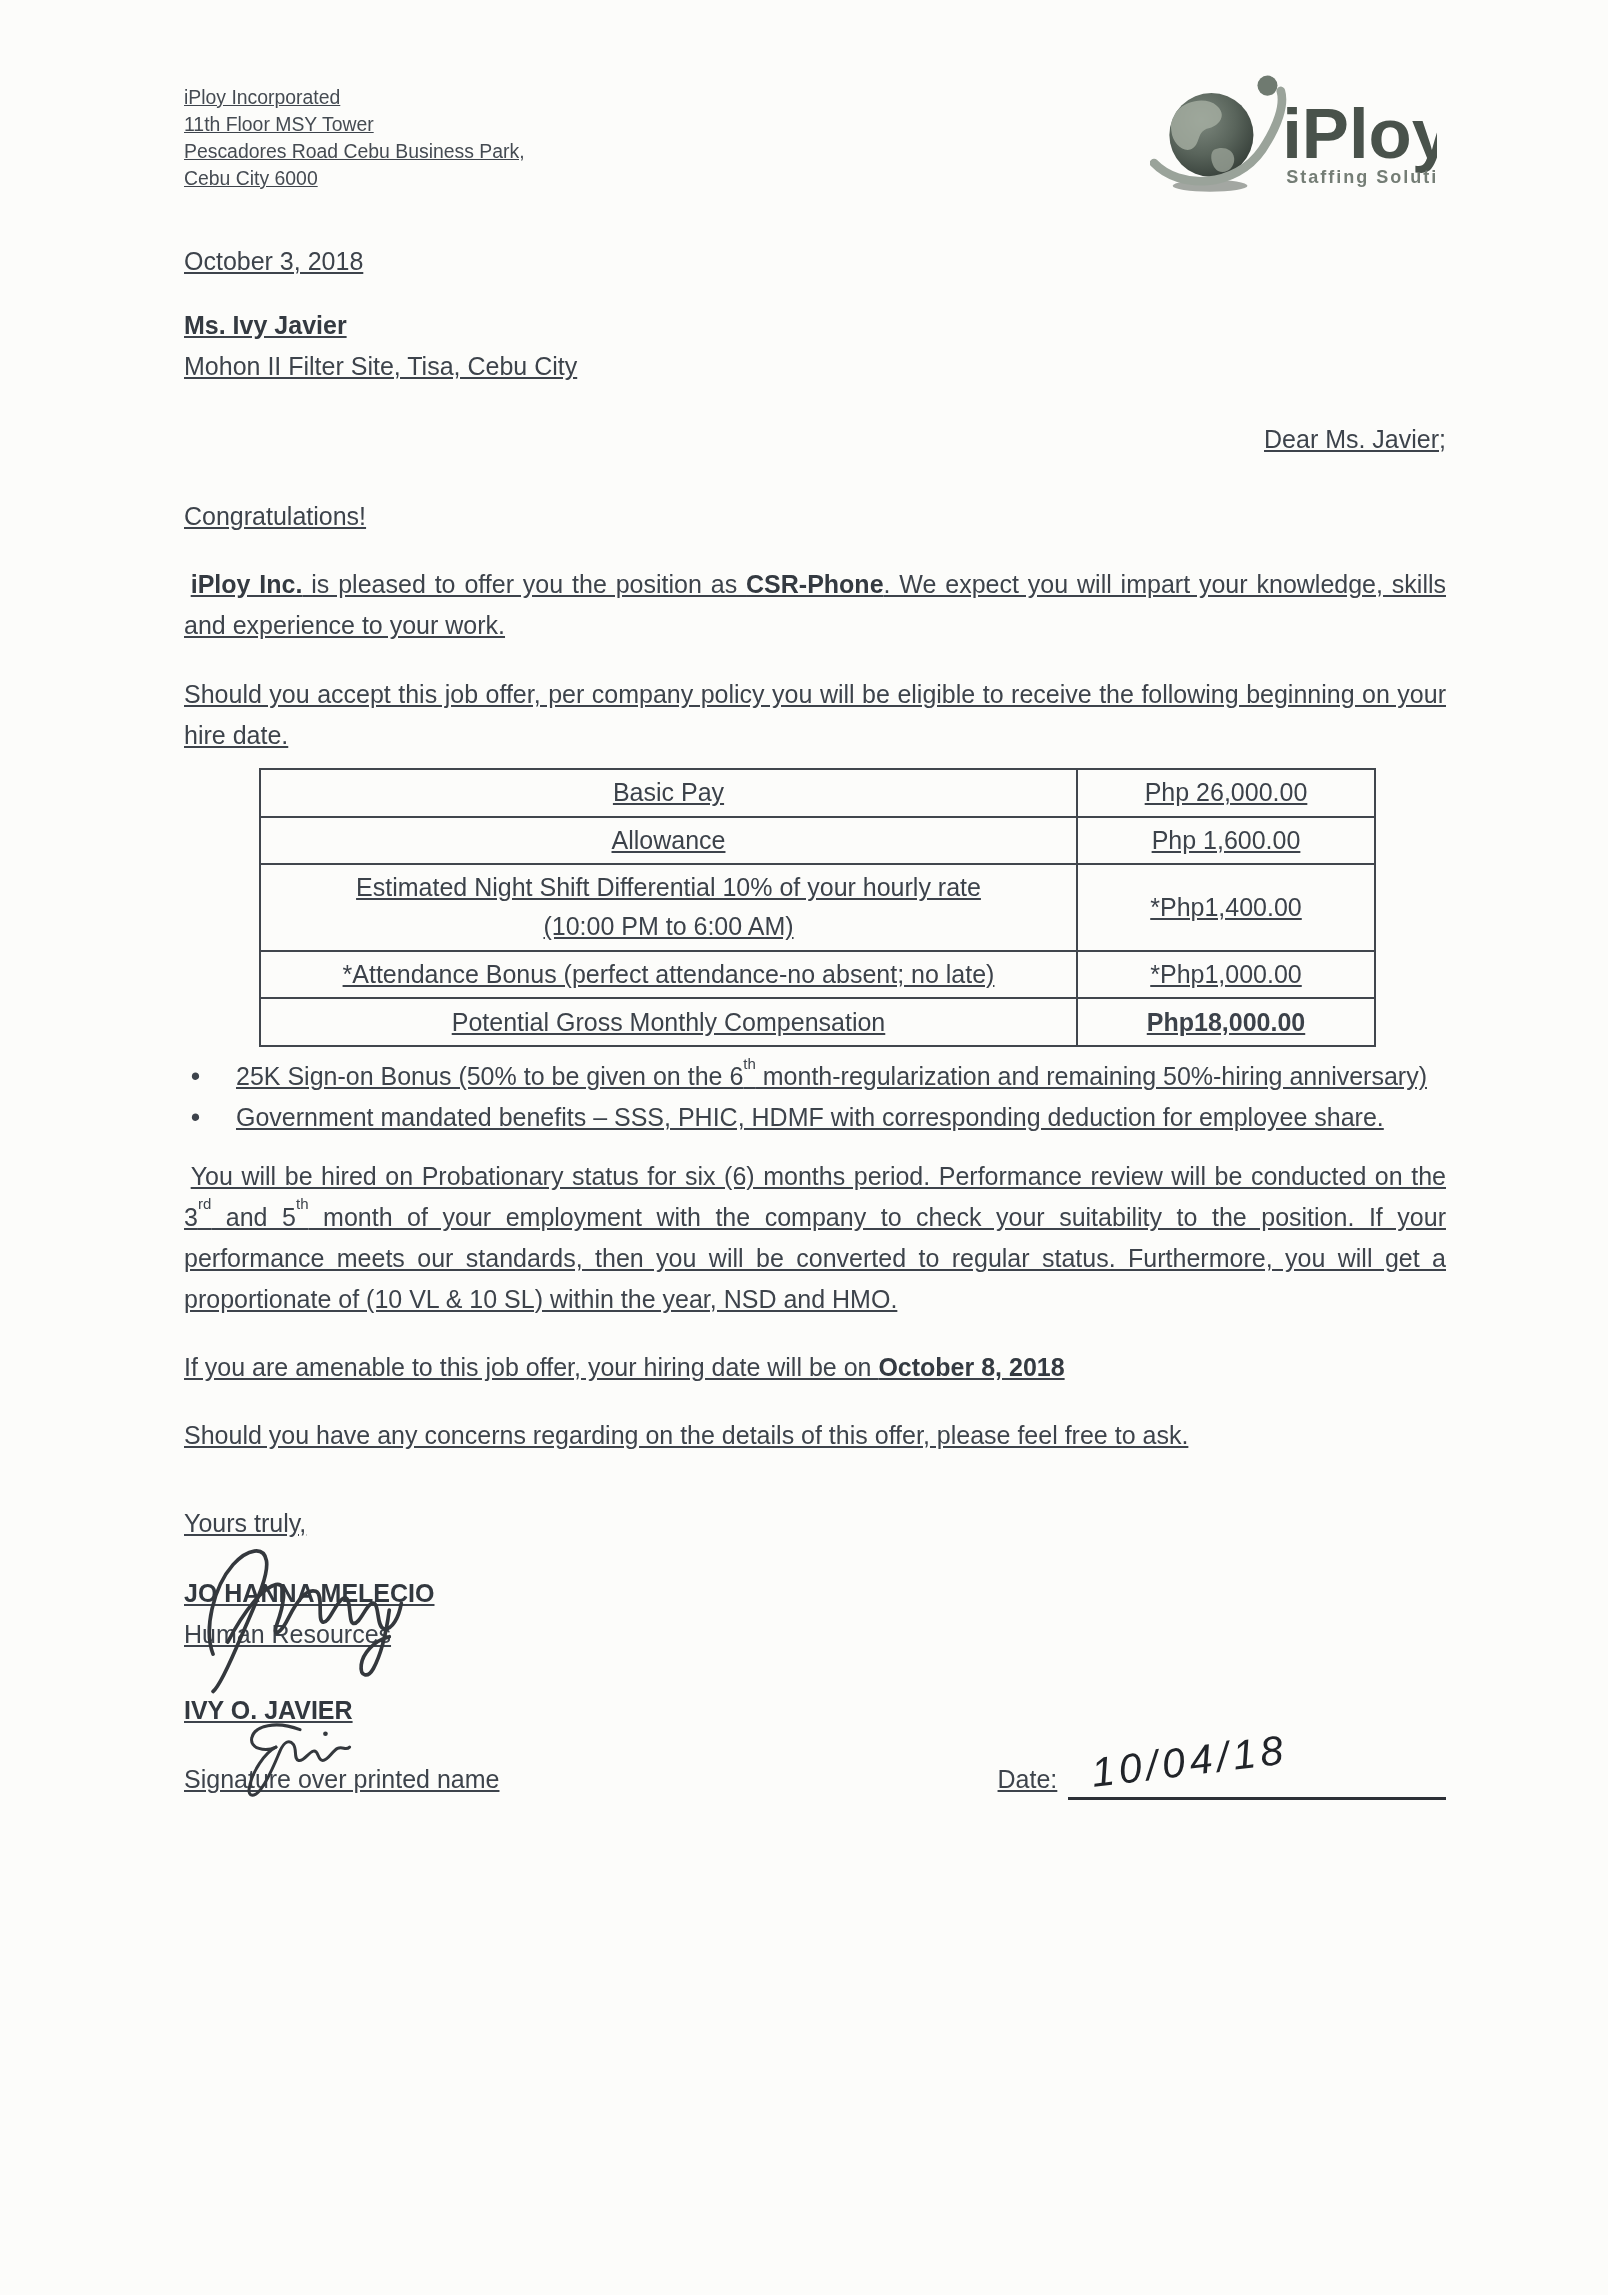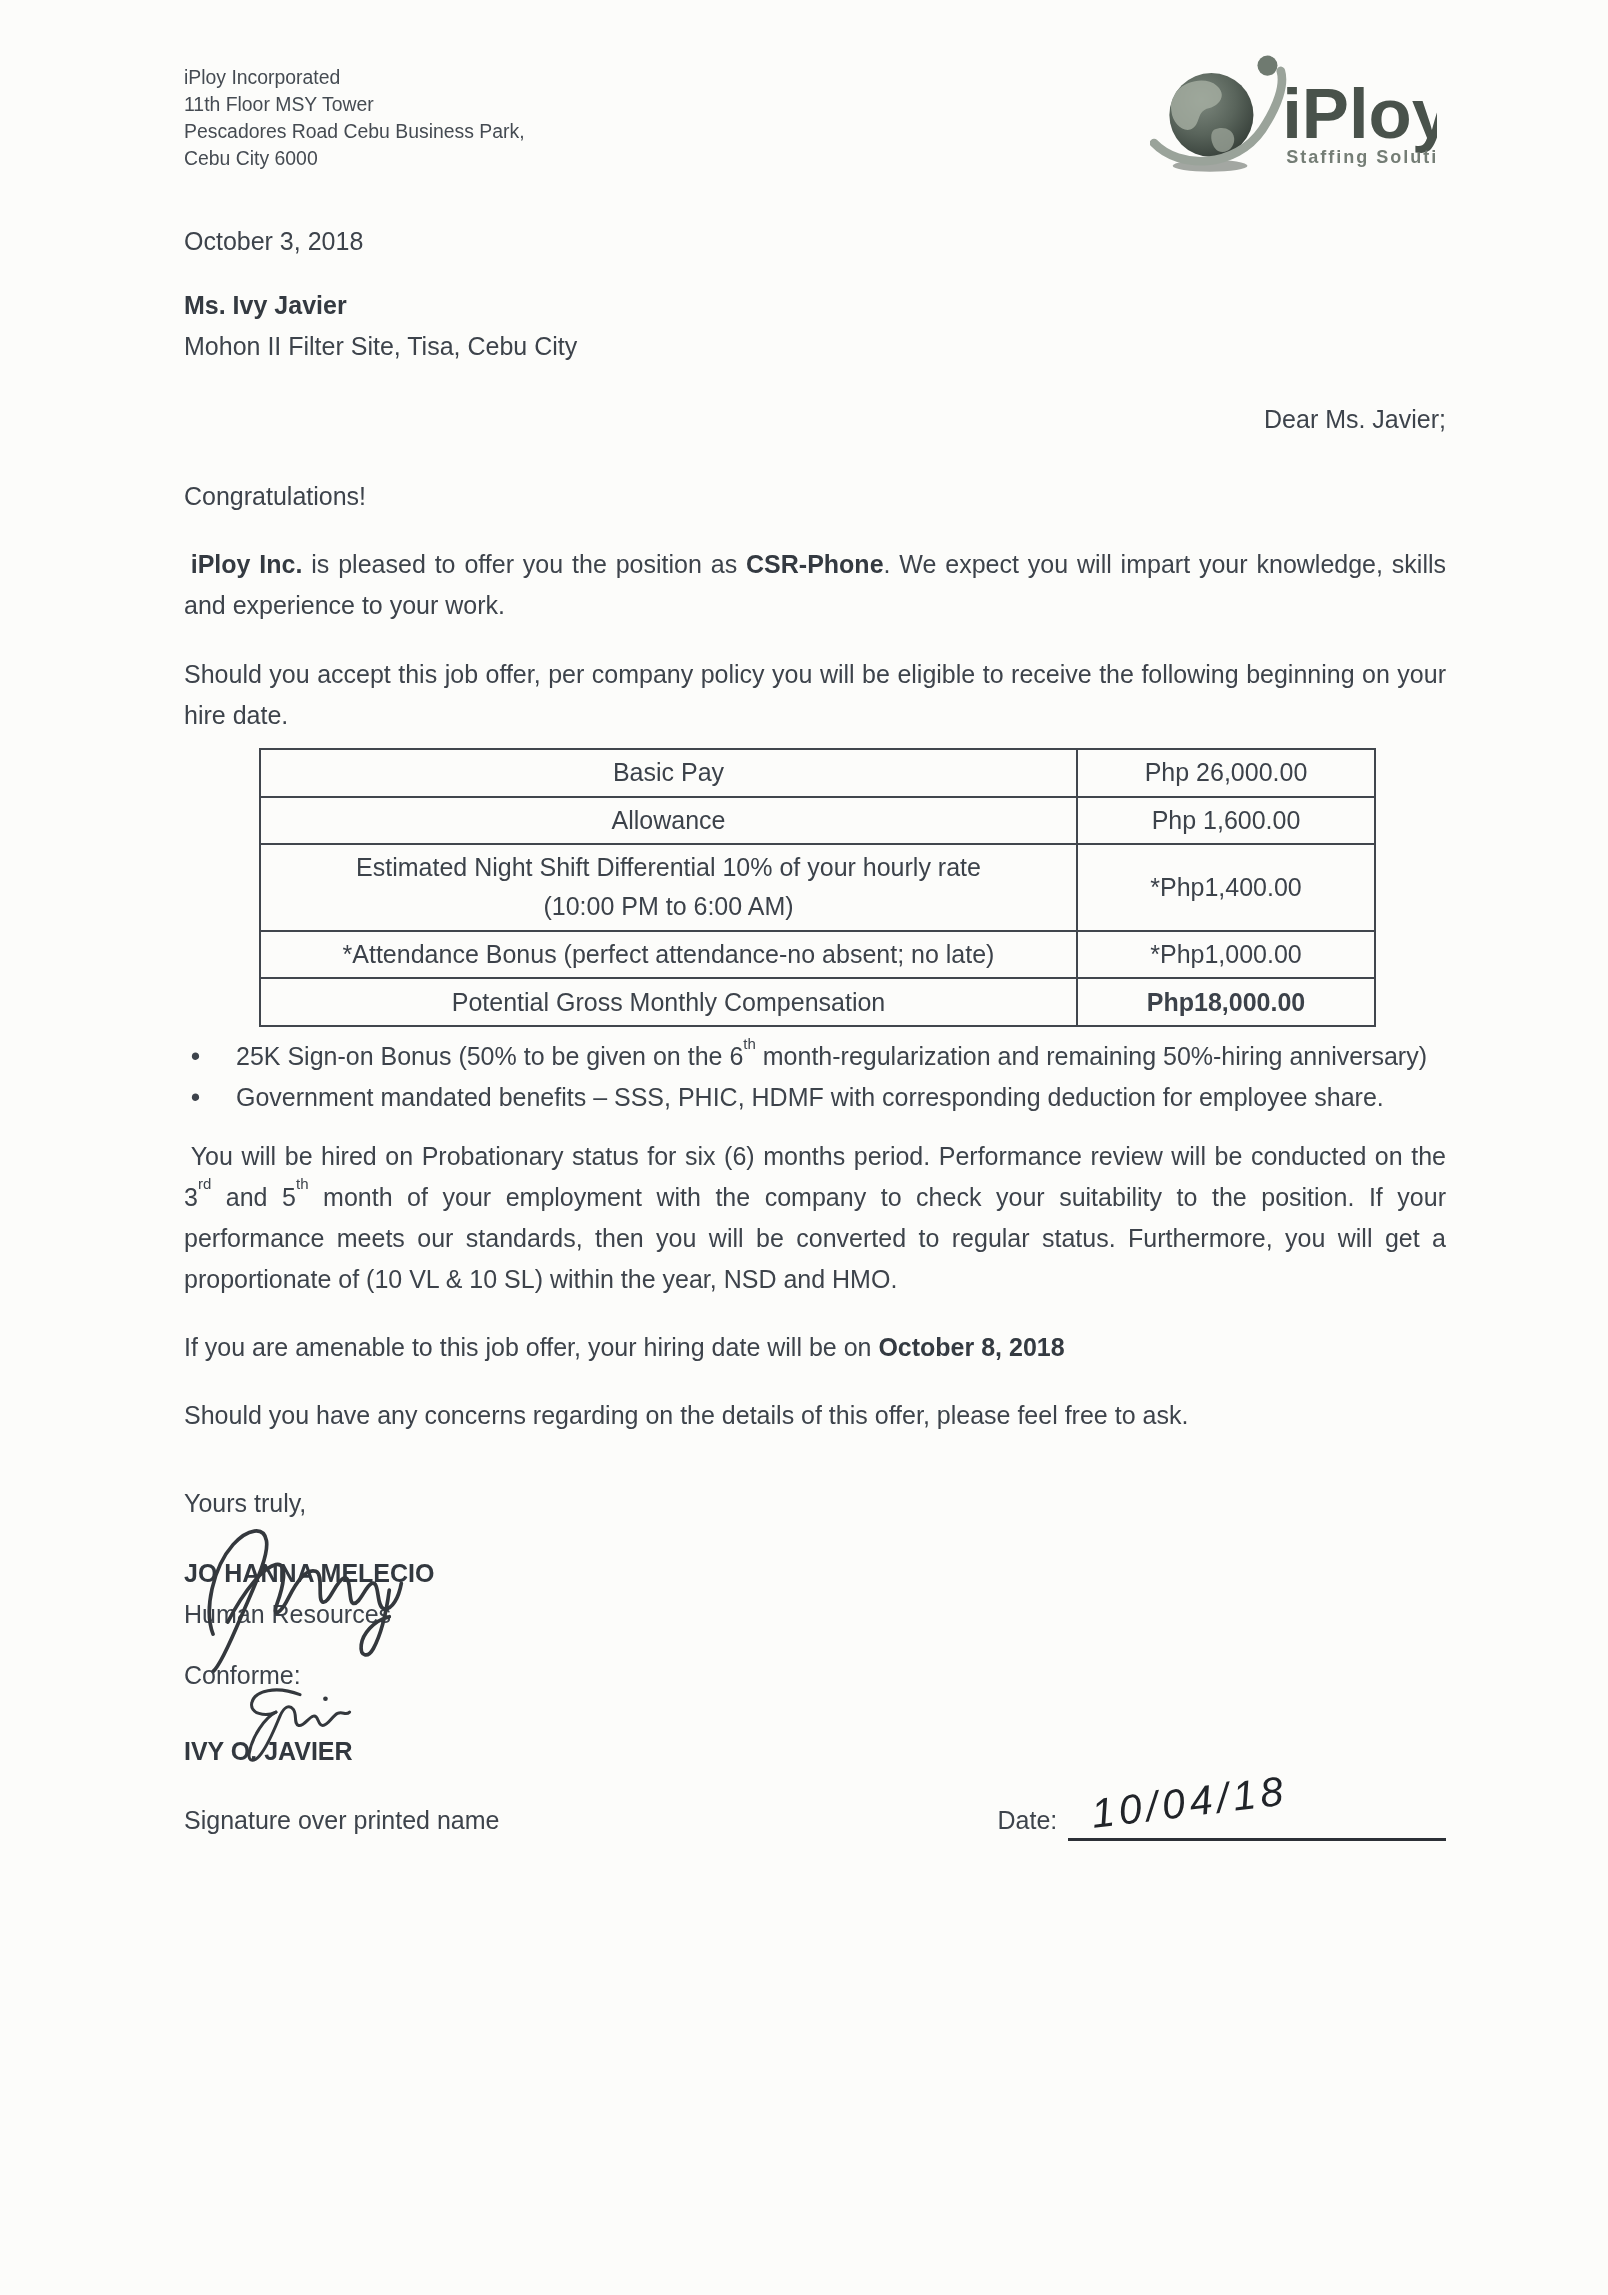--- a/index.html
+++ b/index.html
@@ -5,22 +5,22 @@
   html,body{margin:0;padding:0;background:#e8e8e6;}
   .page{
     position:relative;
     width:1609px;height:2295px;
     background:#fcfcfa;
     font-family:"Liberation Sans",sans-serif;
     color:#3d434b;
     overflow:hidden;
   }
   .content{
-    position:absolute;top:56px;left:184px;width:1262px;
-    font-size:25px;line-height:41px;
+    position:absolute;top:76px;left:184px;width:1262px;
+    font-size:25px;line-height:41px;text-decoration:underline;
   }
   
   .lh-row{display:flex;justify-content:space-between;align-items:flex-start;min-height:131px;}
   .lh-addr{font-size:19.4px;line-height:27px;color:#454b52;padding-top:8px;}
   .lh-logo{margin:-12px 9.4px 0 0;}
   
   .blk{margin:0;}
   .b,.bold{font-weight:bold;color:#343a41;}
   sup{font-size:60%;line-height:0;position:relative;top:-0.5em;}
   .para{text-align:justify;}
@@ -164,21 +164,20 @@
           <path d="M58 178 C84 128 112 96 130 92 C150 88 140 128 132 150 C124 172 136 168 150 140 C164 112 178 98 190 102 C202 106 192 144 200 148 C210 152 220 116 232 112 C244 108 238 148 246 150 C256 152 264 124 274 120 C286 116 280 156 292 158 C304 160 314 142 318 120"></path>
           <path d="M300 130 C296 160 288 196 276 218 C268 232 256 230 258 212 C260 196 276 176 300 170"></path>
         </g>
       </svg>
       <div class="signer-name">JO HANNA MELECIO</div>
       <div>Human Resources</div>
     </div>
 
 
     <div class="conforme">
-      <div>Conforme:</div>
       <svg class="sig-javier" width="134" height="87" viewBox="0 0 200 130">
         <g fill="none" stroke="#34383d" stroke-width="4.5" stroke-linecap="round" stroke-linejoin="round">
           <path d="M112 16 C76 2 44 10 40 28 C36 44 60 50 76 42"></path>
           <path d="M76 42 C60 50 40 78 36 104 C34 116 44 118 54 104 C66 88 76 62 82 48 C88 34 96 30 102 38 C108 46 102 60 110 62 C118 64 124 50 132 48 C140 46 138 62 146 62 C154 62 160 48 168 44 C176 40 180 48 186 42"></path>
           <circle cx="150" cy="22" r="3.5" fill="#34383d" stroke="none"></circle>
         </g>
       </svg>
       <div class="conforme-name">IVY O. JAVIER</div>
       <div class="bottom-row">
         <div>Signature over printed name</div>

